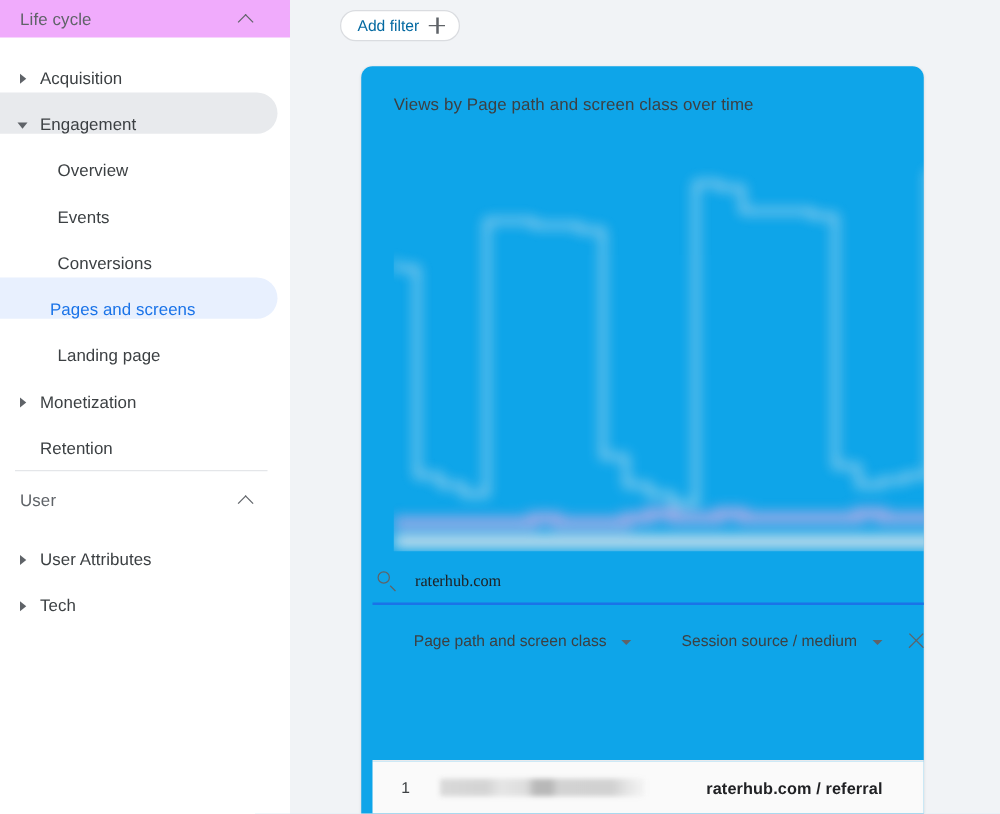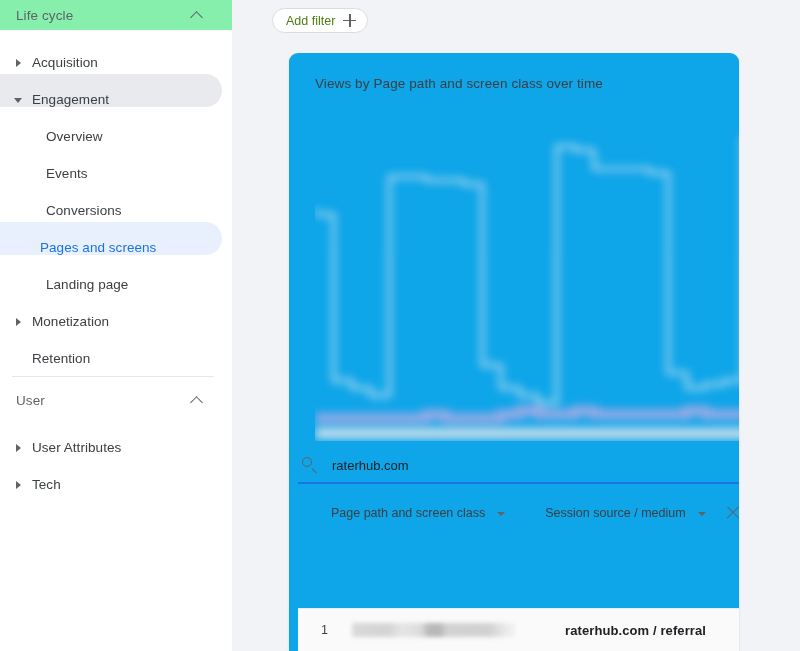--- a/index.html
+++ b/index.html
@@ -35,21 +35,21 @@
     position: relative;
     height: 30px;
     display: flex;
     align-items: center;
     padding: 0 14px 0 16px;
     font-size: 13.5px;
     color: #5f6368;
     letter-spacing: .1px;
   }
   .section-header.tinted {
-    background: #86efac;
+    background: #f0abfc;
   }
   .section-header .label { flex: 1; }
   .chev-up {
     width: 14px;
     height: 14px;
     display: inline-block;
     position: relative;
     margin-right: 14px;
   }
   .chev-up::before {
@@ -135,21 +135,21 @@
   }
   .chip {
     display: inline-flex;
     align-items: center;
     height: 25px;
     padding: 0 11px 0 13px;
     border: 1px solid #dadce0;
     border-radius: 14px;
     background: #ffffff;
     font-size: 12.5px;
-    color: #4d7c0f;
+    color: #0369a1;
     cursor: pointer;
     box-sizing: border-box;
   }
   .chip .plus {
     position: relative;
     width: 13px;
     height: 13px;
     margin-left: 8px;
     display: inline-block;
   }
@@ -232,21 +232,21 @@
     width: 5.5px; height: 1.4px;
     background: #5f6368;
     transform: rotate(45deg);
     transform-origin: left center;
   }
   .search-input {
     flex: 1;
     border: none;
     outline: none;
     background: transparent;
-    font-family: Liberation Sans, sans-serif;
+    font-family: Liberation Serif, serif;
     font-size: 13px;
     color: #202124;
     margin-left: 14px;
     padding: 0;
   }
   .clear-icon {
     width: 17px; height: 17px;
     margin-right: 12px;
     flex: 0 0 17px;
     position: relative;

